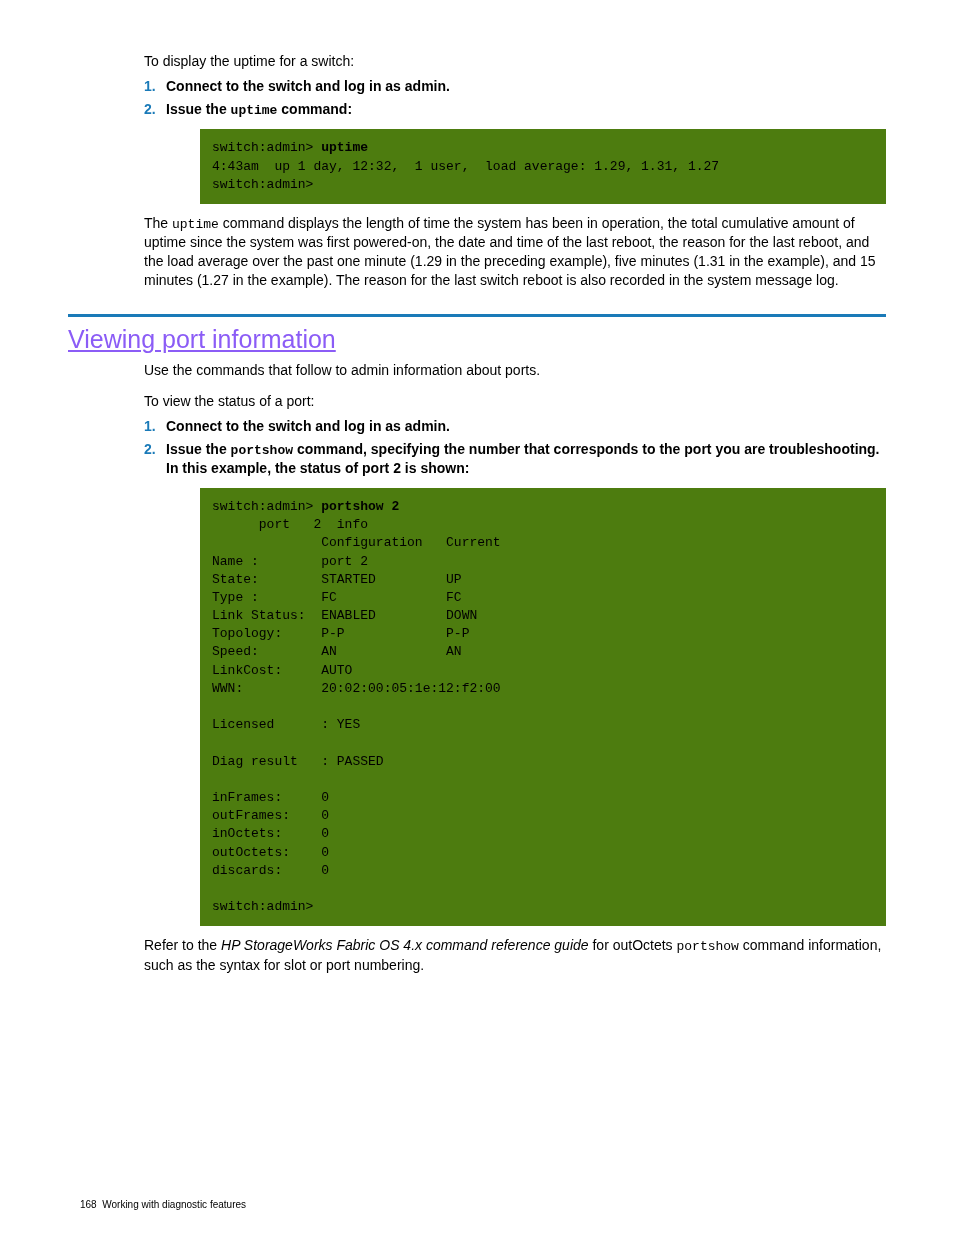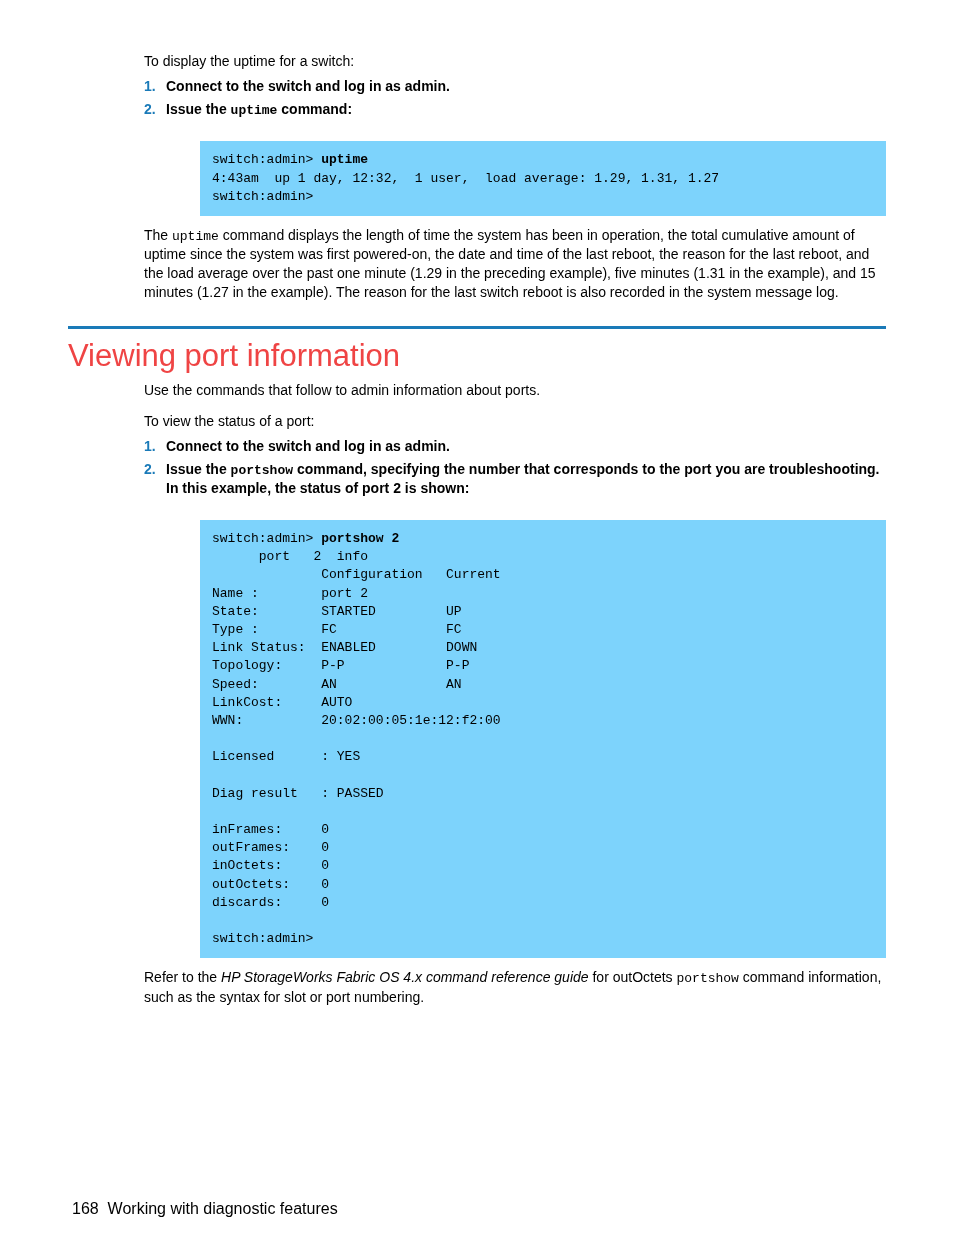--- a/index.html
+++ b/index.html
@@ -31,54 +31,55 @@
     }
     .list-text {
       flex: 1;
       font-weight: bold;
     }
     .mono {
       font-family: "Courier New", monospace;
       font-size: 13px;
     }
     .code-block {
-      background: #7dd3fc;
-      margin: 22px 0 10px 132px;
+      background: #4d7c0f;
+      margin: 10px 0 10px 132px;
       padding: 10px 12px;
       font-family: "Courier New", monospace;
       font-size: 13px;
       white-space: pre;
       line-height: 1.4;
     }
     .code-block .bold {
       font-weight: bold;
     }
     .body-para {
       margin: 10px 0 10px 76px;
     }
     .section-rule {
       border: none;
       border-top: 3px solid #1a7ab8;
       margin: 24px 0 6px 0;
     }
     h1.section-heading {
-      font-size: 31px;
+      font-size: 25px;
       font-weight: normal;
-      color: #ef4444;
+      color: #8b5cf6;
       margin: 6px 0 4px 0;
+      text-decoration: underline;
     }
     .italic {
       font-style: italic;
       text-align: center;
     }
     .footer {
       position: absolute;
-      left: 72px;
+      left: 80px;
       top: 1198px;
-      font-size: 16px;
+      font-size: 10px;
     }
   </style>
 </head>
 <body>
 
 <p class="intro-para">To display the uptime for a switch:</p>
 
 <div class="ordered-list">
   <div class="list-row">
     <span class="list-num">1.</span>

